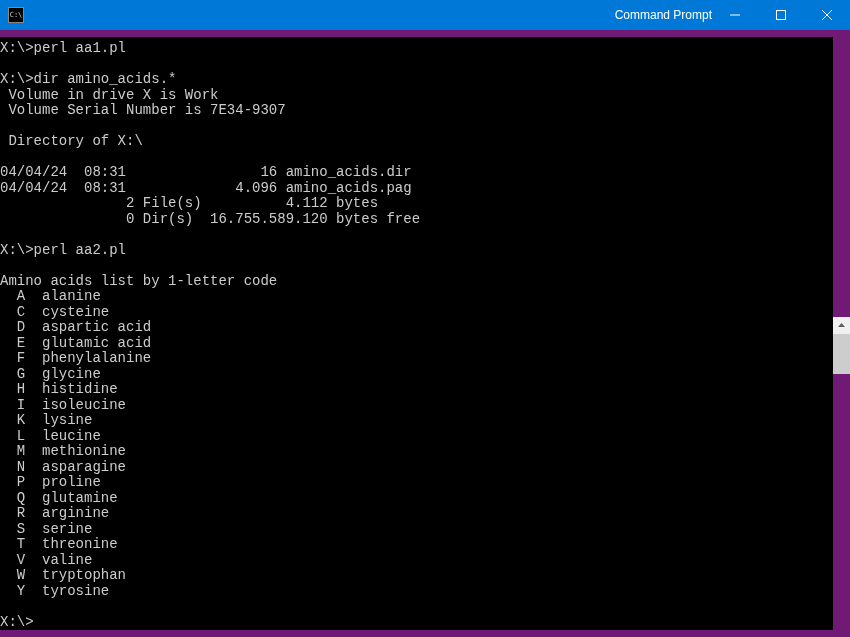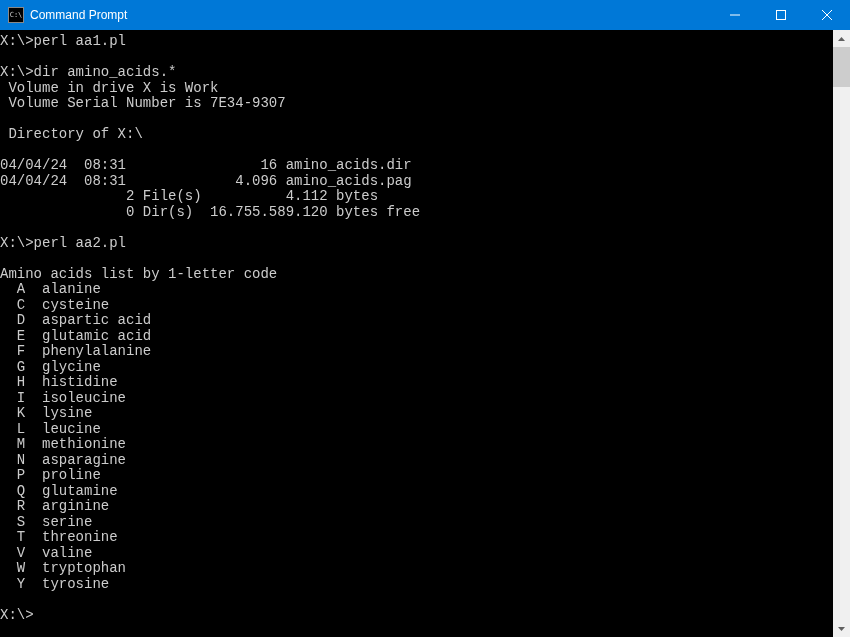--- a/index.html
+++ b/index.html
@@ -37,38 +37,40 @@
       border: 1px solid #888;
       display: flex;
       align-items: center;
       justify-content: center;
       font-size: 7px;
       color: #ccc;
       font-family: Consolas, monospace;
     }
     .titlebar-title {
       flex: 1;
+      text-align: right;
     }
     .titlebar-buttons {
       display: flex;
       height: 100%;
     }
     .titlebar-btn {
       width: 46px;
       height: 100%;
       display: flex;
       align-items: center;
       justify-content: center;
       color: #fff;
     }
     .titlebar-btn svg { display: block; }
     .content-area {
       flex: 1;
       display: flex;
-      background: #fef9c3;
+      background: #701a75;
+      align-items: center;
     }
     .terminal {
       flex: 1;
       background: #000;
       color: #cccccc;
       font-size: 14px;
       line-height: 15.5px;
       padding: 4px 0 0 0;
       white-space: pre;
       overflow: hidden;

